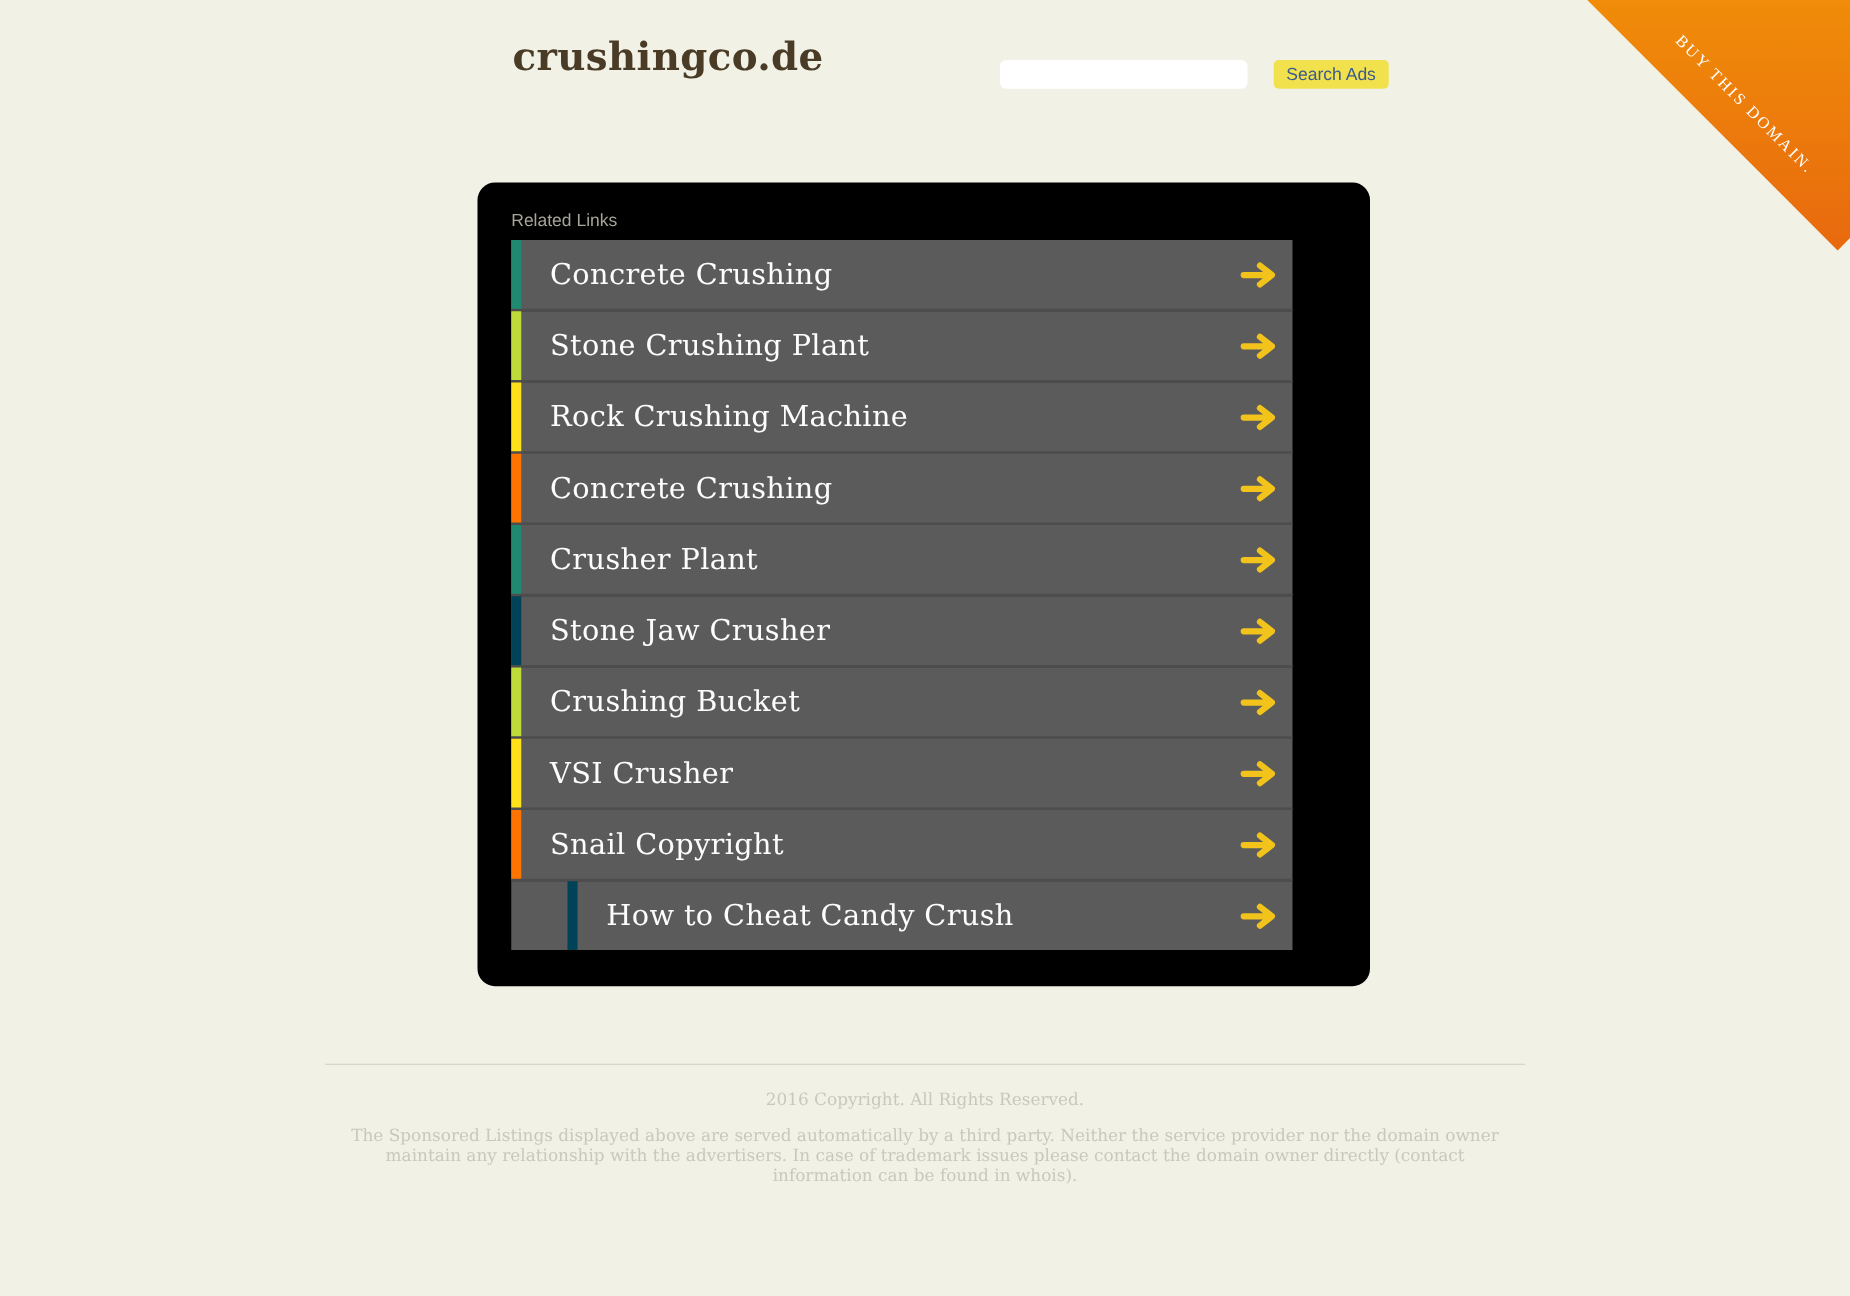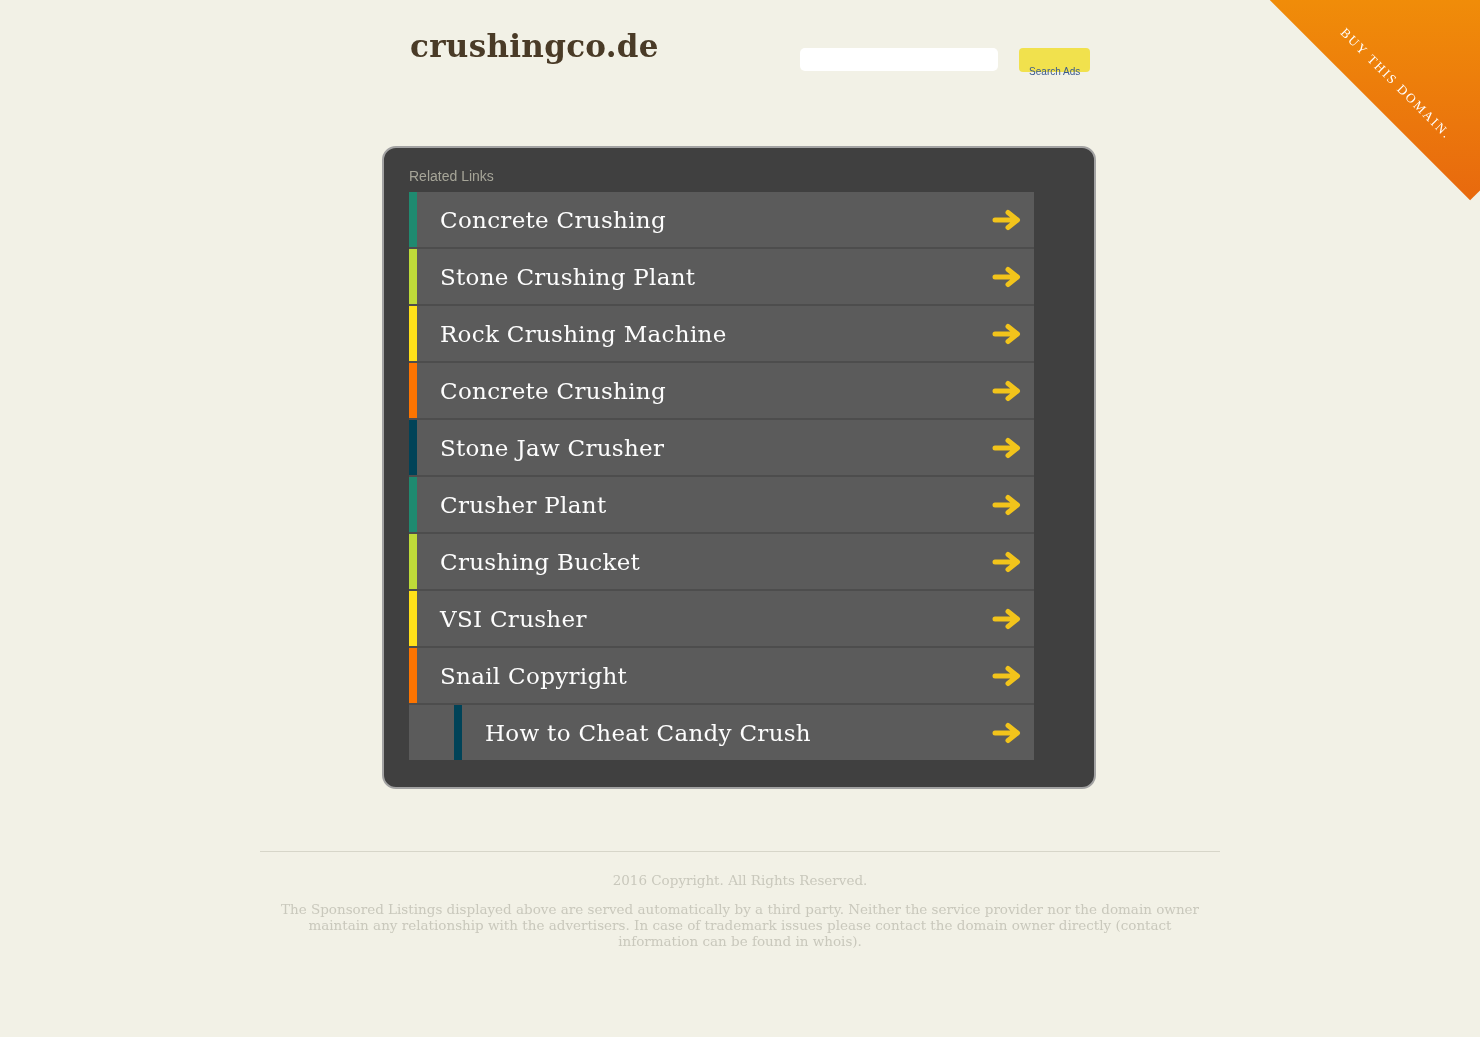--- a/index.html
+++ b/index.html
@@ -14,23 +14,23 @@
     position:absolute; left:410px; top:28px; margin:0;
     font-size:31px; font-weight:bold; color:#4A3B27; letter-spacing:0.3px;
   }
   .searchbar { position:absolute; left:800px; top:48px; margin:0; white-space:nowrap; }
   .search-input {
     width:186px; height:23px; border:none; border-radius:5px;
     background:#FFFFFF; padding:0 6px; font-size:13px;
     font-family:"Liberation Sans", sans-serif; outline:none; vertical-align:top;
   }
   .search-btn {
-    margin-left:16px; height:23px; padding:12px 10px;
+    margin-left:16px; height:23px; padding:0 10px;
     background:#F1E14D; color:#3A5A8E; border:none; border-radius:4px;
-    font-size:10px; font-family:"Liberation Sans", sans-serif;
+    font-size:14px; font-family:"Liberation Sans", sans-serif;
     vertical-align:top; cursor:pointer; line-height:23px;
   }
 
   
   .ribbon-wrap {
     position:absolute; top:0; right:0; width:215px; height:215px;
     overflow:hidden; cursor:pointer;
   }
   .ribbon-band {
     position:absolute; left:-25px; top:-65px; width:340px; height:170px;
@@ -39,21 +39,21 @@
   }
   .ribbon-label {
     position:absolute; bottom:22px; left:35px; width:100%;
     text-align:center; color:#FFFFFF; font-size:13px;
     letter-spacing:2px; font-family:"Liberation Serif", serif;
   }
 
   
   .panel {
     position:absolute; left:382px; top:146px; width:714px; height:643px;
-    background:#404040; border:2px solid #a3a3a3; border-radius:14px;
+    background:#000000; border:2px solid #000000; border-radius:14px;
     box-sizing:border-box;
   }
   .panel-title {
     position:absolute; left:25px; top:20px;
     font-family:"Liberation Sans", sans-serif; font-size:14px; color:#A6A598;
   }
   .links {
     position:absolute; left:25px; top:44px; width:625px;
     margin:0; padding:0; list-style:none;
   }
@@ -143,32 +143,32 @@
     <span class="accent-bar" style="background: rgb(253, 116, 0);"></span>
     <span class="link-label">Concrete Crushing</span>
     <span class="arrow" style="color: rgb(242, 196, 27);">
       <svg viewBox="0 0 30 22" width="30" height="24" aria-hidden="true">
         <path d="M3 11 H24 M16 3.5 L25.5 11 L16 18.5" stroke="currentColor" stroke-width="5" fill="none" stroke-linecap="round" stroke-linejoin="round"></path>
       </svg>
     </span>
   </li>
 
   <li class="link-row" style="background: rgb(91, 91, 91);">
+    <span class="accent-bar" style="background: rgb(31, 138, 112);"></span>
+    <span class="link-label">Crusher Plant</span>
+    <span class="arrow" style="color: rgb(242, 196, 27);">
+      <svg viewBox="0 0 30 22" width="30" height="24" aria-hidden="true">
+        <path d="M3 11 H24 M16 3.5 L25.5 11 L16 18.5" stroke="currentColor" stroke-width="5" fill="none" stroke-linecap="round" stroke-linejoin="round"></path>
+      </svg>
+    </span>
+  </li>
+
+  <li class="link-row" style="background: rgb(91, 91, 91);">
     <span class="accent-bar" style="background: rgb(0, 67, 88);"></span>
     <span class="link-label">Stone Jaw Crusher</span>
-    <span class="arrow" style="color: rgb(242, 196, 27);">
-      <svg viewBox="0 0 30 22" width="30" height="24" aria-hidden="true">
-        <path d="M3 11 H24 M16 3.5 L25.5 11 L16 18.5" stroke="currentColor" stroke-width="5" fill="none" stroke-linecap="round" stroke-linejoin="round"></path>
-      </svg>
-    </span>
-  </li>
-
-  <li class="link-row" style="background: rgb(91, 91, 91);">
-    <span class="accent-bar" style="background: rgb(31, 138, 112);"></span>
-    <span class="link-label">Crusher Plant</span>
     <span class="arrow" style="color: rgb(242, 196, 27);">
       <svg viewBox="0 0 30 22" width="30" height="24" aria-hidden="true">
         <path d="M3 11 H24 M16 3.5 L25.5 11 L16 18.5" stroke="currentColor" stroke-width="5" fill="none" stroke-linecap="round" stroke-linejoin="round"></path>
       </svg>
     </span>
   </li>
 
   <li class="link-row" style="background: rgb(91, 91, 91);">
     <span class="accent-bar" style="background: rgb(190, 219, 57);"></span>
     <span class="link-label">Crushing Bucket</span>

